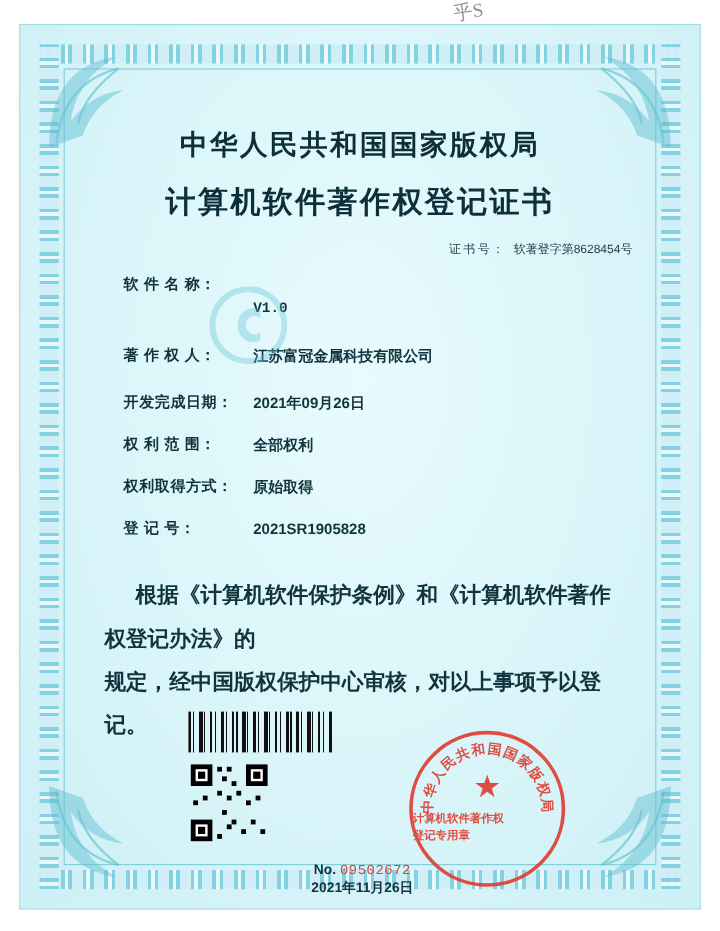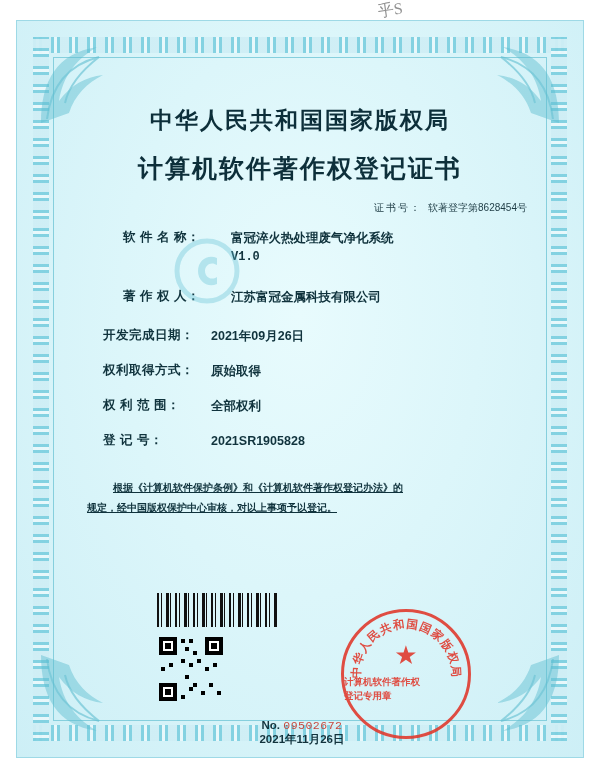--- a/index.html
+++ b/index.html
@@ -135,30 +135,29 @@
   .row .value {
     font-weight: bold;
     font-size: 12.5px;
     color: #10333d;
     line-height: 1.45;
   }
   .row .value .mono {
     font-family: Liberation Mono, monospace;
     font-size: 12px;
   }
-  .row.tall { margin-bottom: 21px; margin-left: 20px; }
+  .row.tall { margin-bottom: 21px; }
 
   .para {
     margin-top: 28px;
     padding: 0 12px 0 20px;
-    font-size: 10px;
+    font-size: 18px;
     line-height: 2.0;
     color: #10333d;
     font-weight: bold;
-    text-decoration: underline;
   }
   .para .indent { display: inline-block; width: 26px; }
 
   
   .barcode {
     position: absolute;
     left: 90px;
     top: 522px;
     width: 120px;
     height: 34px;
@@ -291,44 +290,44 @@
       <svg class="watermark" viewBox="0 0 70 70">
         <circle cx="35" cy="35" r="30" fill="none" stroke="currentColor" stroke-width="5"></circle>
         <path d="M45 22 C36 18 26 24 26 35 C26 46 36 52 45 48 L45 41 C39 45 33 41 33 35 C33 29 39 25 45 29 Z" fill="currentColor"></path>
       </svg>
 
       <div class="fields">
 
         <div class="row tall">
           <div class="label">软 件 名 称：</div>
           <div class="value">
-            <span>富冠淬火热处理废气净化系统</span><br>
+            <br>
             <span class="mono">V1.0</span>
           </div>
         </div>
 
         <div class="row tall">
           <div class="label">著 作 权 人：</div>
           <div class="value">江苏富冠金属科技有限公司</div>
         </div>
 
         <div class="row">
           <div class="label">开发完成日期：</div>
           <div class="value">2021年09月26日</div>
         </div>
 
 
         <div class="row">
+          <div class="label">权 利 范 围：</div>
+          <div class="value">全部权利</div>
+        </div>
+
+        <div class="row">
           <div class="label">权利取得方式：</div>
           <div class="value">原始取得</div>
-        </div>
-
-        <div class="row">
-          <div class="label">权 利 范 围：</div>
-          <div class="value">全部权利</div>
         </div>
 
         <div class="row">
           <div class="label">登 记 号：</div>
           <div class="value">2021SR1905828</div>
         </div>
 
       </div>
 
       <div class="para">

